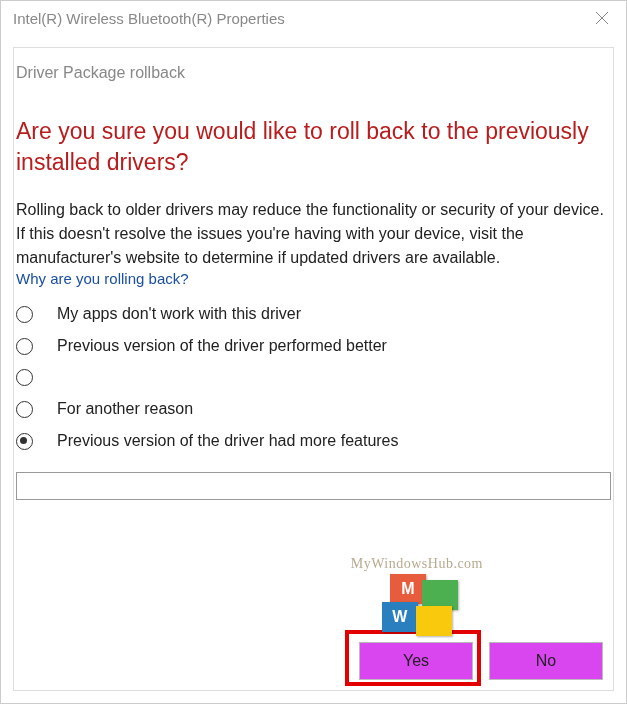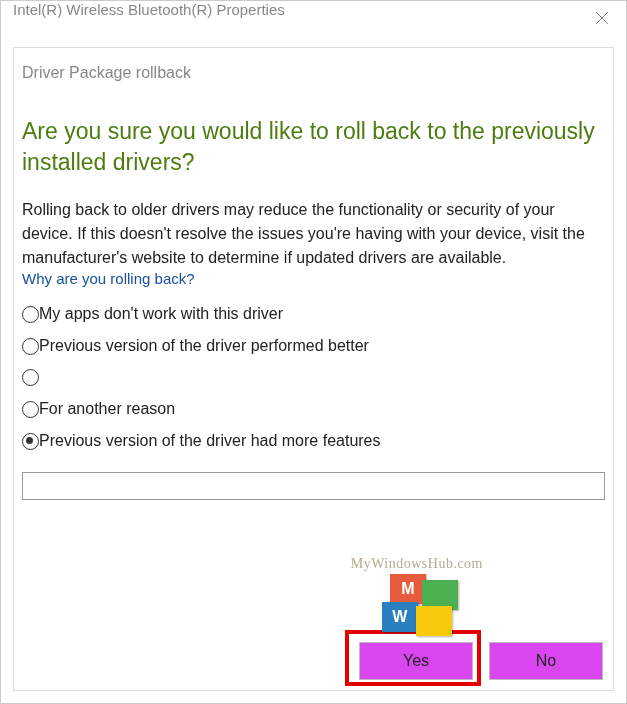--- a/index.html
+++ b/index.html
@@ -1,27 +1,27 @@
 <!DOCTYPE html>
 <html><head>
   <meta charset="utf-8">
   <style>
     body{margin:0;font-family:"Segoe UI",-apple-system,sans-serif;background:#fff;width:627px;height:704px;box-sizing:border-box}
     .outer{position:relative;border:1px solid #ccc;width:625px;height:702px;background:#fff}
-    .titlebar{display:flex;justify-content:space-between;padding:0 0 0 12px;height:34px;color:#888}
+    .titlebar{display:flex;align-items:center;justify-content:space-between;padding:0 0 0 12px;height:34px;color:#888}
     .title{font-size:15px}
     .close{width:48px;height:34px;display:flex;align-items:center;justify-content:center;color:#888}
     .close svg{width:14px;height:14px}
-    .inner{position:absolute;left:12px;top:46px;right:12px;bottom:12px;border:1px solid #ddd;padding:16px 8px}
+    .inner{position:absolute;left:12px;top:46px;right:12px;bottom:12px;border:1px solid #ddd;padding:16px 2px}
     .subtitle{color:#888;font-size:16px;margin-bottom:34px}
-    .heading{color:#4d7c0f;font-size:23px;font-weight:400;line-height:1.35;margin-bottom:20px}
+    .heading{color:#b91c1c;font-size:23px;font-weight:400;line-height:1.35;margin-bottom:20px}
     .body{color:#222;font-size:16px;line-height:1.5;}
     .subheading{color:#1a4fa0;font-size:15px;font-weight:400;margin-bottom:18px}
     .options{display:flex;flex-direction:column;gap:14px;margin-bottom:22px}
-    .opt{display:flex;align-items:center;gap:0;font-size:16px;color:#222;cursor:pointer}
+    .opt{display:flex;align-items:center;gap:24px;font-size:16px;color:#222;cursor:pointer}
     .radio{width:15px;height:15px;border:1px solid #333;border-radius:50%;flex-shrink:0;position:relative}
     .radio.checked::after{content:"";position:absolute;left:3px;top:3px;width:7px;height:7px;border-radius:50%;background:#333}
     .more-label{font-size:16px;color:#222;margin-bottom:6px}
     .more-input{width:100%;height:28px;border:1px solid #999;box-sizing:border-box;padding:2px 6px;font-size:14px}
     .btns{position:absolute;bottom:10px;right:10px;display:flex;gap:16px}
     .btn{width:112px;height:36px;background:#d946ef;border:1px solid #bbb;font-size:16px;color:#222;display:flex;align-items:center;justify-content:center;cursor:pointer}
     .btn-highlight{position:absolute;bottom:4px;right:132px;width:128px;height:48px;border:4px solid #e30000;pointer-events:none}
     .watermark{position:absolute;right:130px;bottom:54px;text-align:center;pointer-events:none}
     .wm-text{font-family:cursive;color:#b7a98f;font-size:14px;letter-spacing:0.5px;margin-bottom:2px}
     .logo{position:relative;width:70px;height:62px;margin:0 auto}

